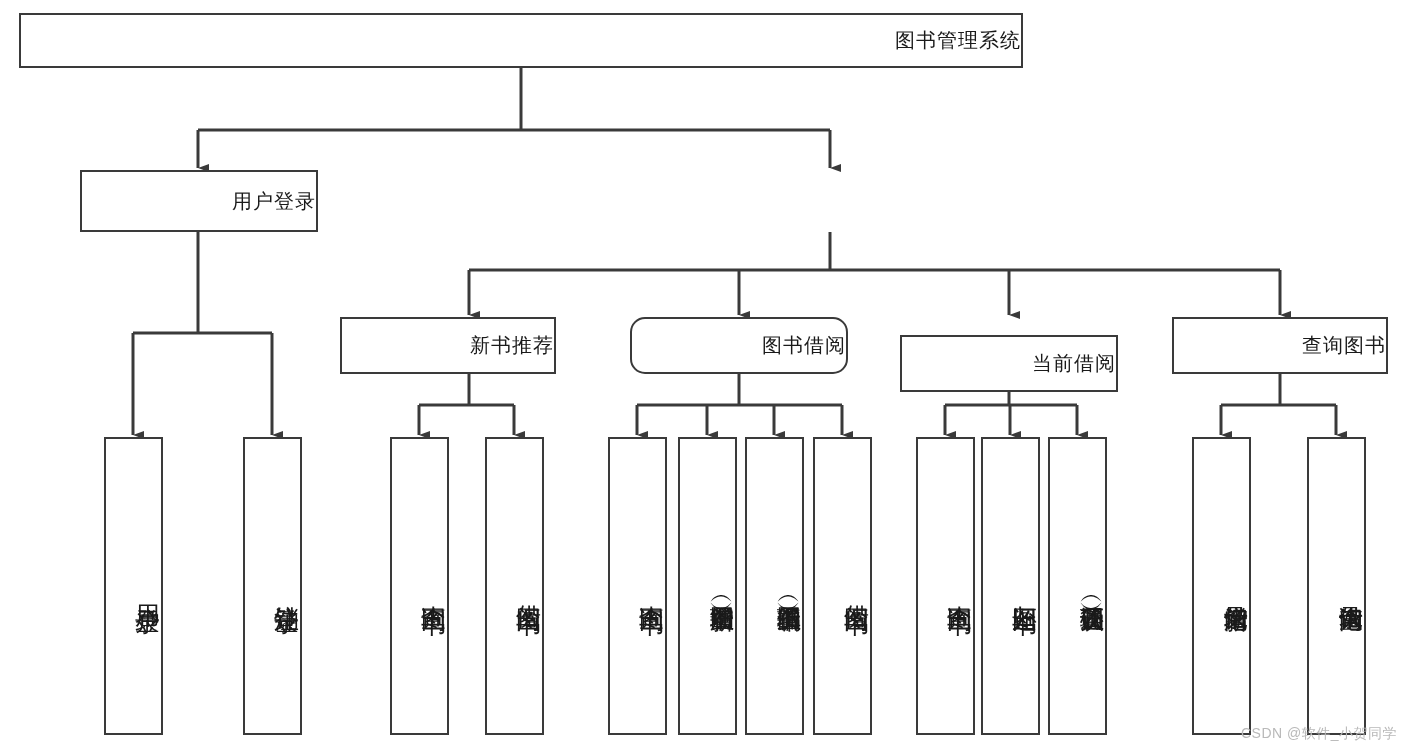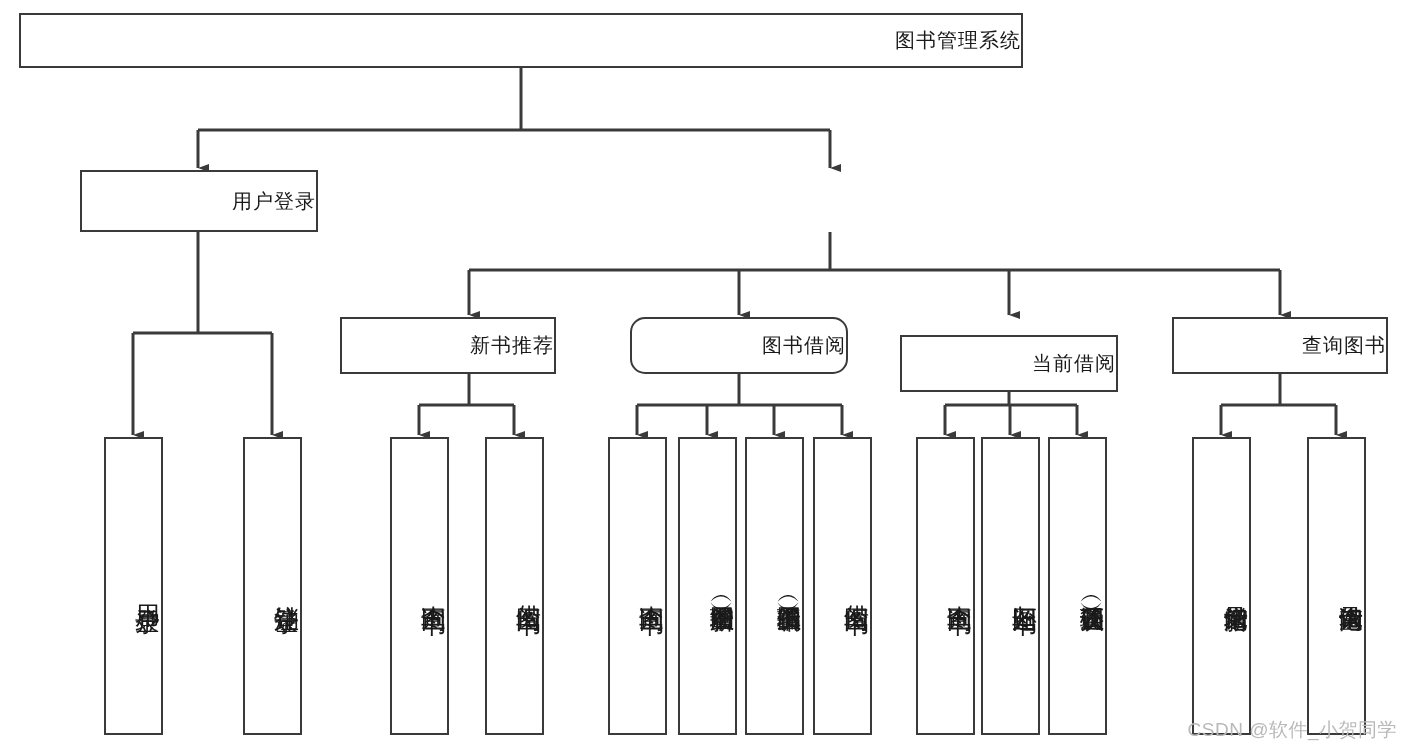--- a/index.html
+++ b/index.html
@@ -59,21 +59,21 @@
     letter-spacing: 0px;
     padding-top: 3px;
   }
   .label {
     display: block;
   }
   .watermark {
     position: absolute;
     right: 8px;
     bottom: 4px;
-    font-size: 19px;
+    font-size: 14px;
     color: #b9b9b9;
     z-index: 5;
     white-space: nowrap;
     letter-spacing: 0.5px;
   }
 </style>
 </head>
 <body>
 
 <div id="diagram-root">

